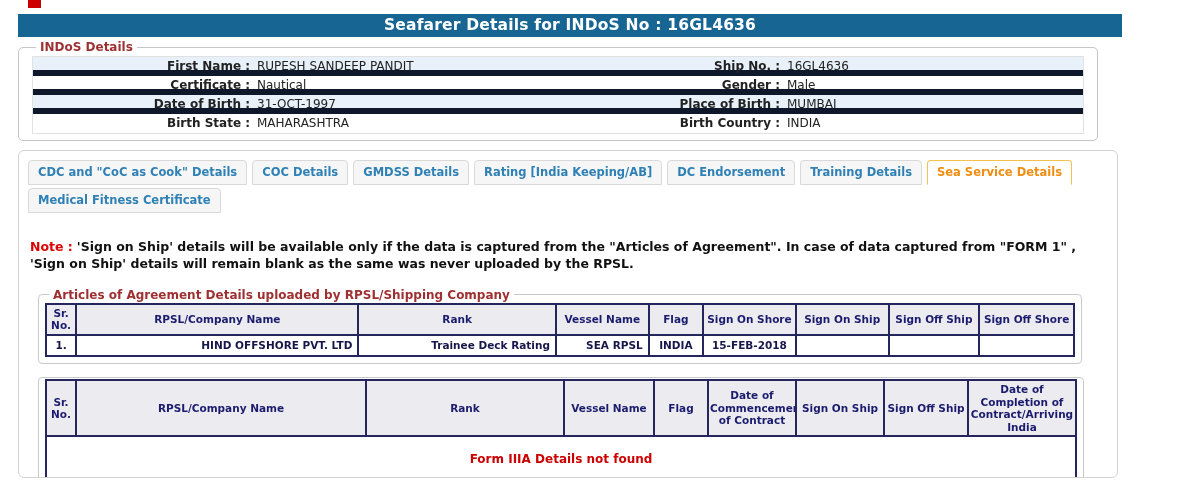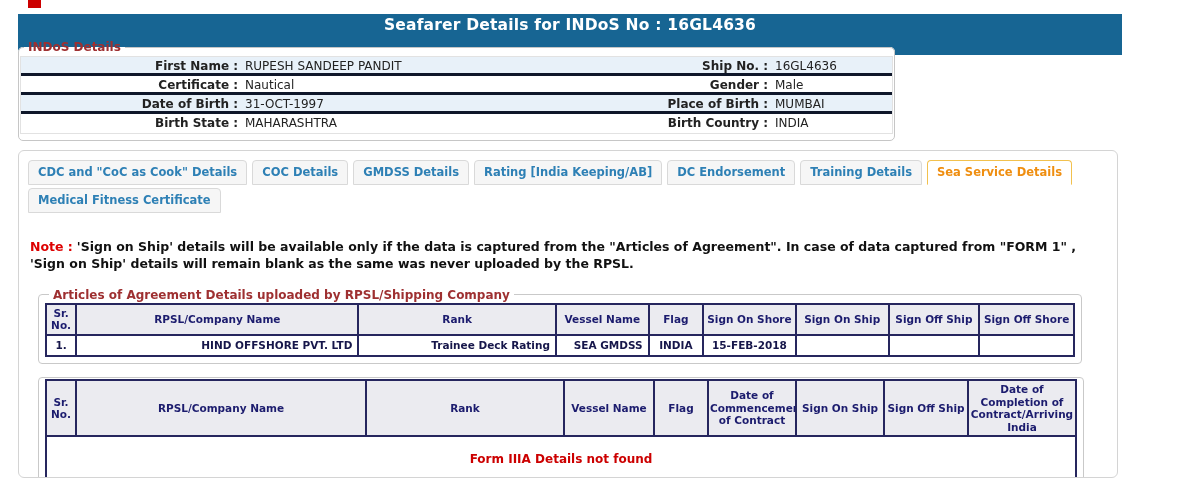--- a/index.html
+++ b/index.html
@@ -1,29 +1,29 @@
 <!DOCTYPE html>
 <html><head>
 <meta charset="utf-8">
 <style>
   * { margin:0; padding:0; box-sizing:border-box; }
   body { background:#fff; font-family:"DejaVu Sans", sans-serif; }
   .page { position:relative; width:1200px; height:502px; background:#fff; overflow:hidden; }
 
   .top-red { position:absolute; left:28px; top:0; width:13px; height:8px; background:#cc0000; }
 
-  .title-bar { position:absolute; left:18px; top:14px; width:1104px; height:41px;
+  .title-bar { position:absolute; left:18px; top:14px; width:1104px; height:23px;
     background:#176593; color:#ffffff; font-weight:bold; font-size:15.5px;
     text-align:center; line-height:23px; letter-spacing:0.2px; }
 
-  fieldset.indos-fs { position:absolute; left:18px; top:40px; width:877px;
-    border:1px solid #c6c6c6; border-radius:5px; padding:2px 1px 6px; background:#fff; }
+  fieldset.indos-fs { position:absolute; left:18px; top:40px; width:1080px;
+    border:1px solid #c6c6c6; border-radius:5px; padding:2px 13px 6px; background:#fff; }
   fieldset legend { color:#9e3031; font-weight:bold; font-size:12px; padding:0 4px; margin-left:4px; }
   .irows { border:1px solid #e2e2e2; }
-  .irow { display:flex; height:19px; line-height:19px; font-size:12px; border-bottom:3px solid #0f172a; background:#fff; }
+  .irow { display:flex; height:19px; line-height:19px; font-size:12px; border-bottom:6px solid #0f172a; background:#fff; }
   .irow:last-child { border-bottom:none; }
   .irow.stripe { background:#e8f1f9; }
   .ilabel { font-weight:bold; color:#222; text-align:right; }
   .ilabel.l1 { width:217px; }
   .ival.v1 { width:315px; padding-left:7px; color:#222; }
   .ilabel.l2 { width:215px; }
   .ival.v2 { flex:1; padding-left:7px; color:#222; }
 
   .panel { position:absolute; left:18px; top:150px; width:1100px; height:328px;
     border:1px solid #d4d4d4; border-radius:6px; background:#fff; padding:9px 0 0 9px; overflow:hidden; }
@@ -134,21 +134,21 @@
               <th>Sign On Ship</th>
               <th>Sign Off Ship</th>
               <th>Sign Off Shore</th>
             </tr>
           </thead>
           <tbody>
             <tr>
               <td class="al-center">1.</td>
               <td class="al-left">HIND OFFSHORE PVT. LTD</td>
               <td class="al-left">Trainee Deck Rating</td>
-              <td class="al-left">SEA GMDSS</td>
+              <td class="al-left">SEA RPSL</td>
               <td class="al-center">INDIA</td>
               <td class="al-center">15-FEB-2018</td>
               <td class="al-center"></td>
               <td class="al-center"></td>
               <td class="al-center"></td>
             </tr>
           </tbody>
         </table>
     </fieldset>
 

